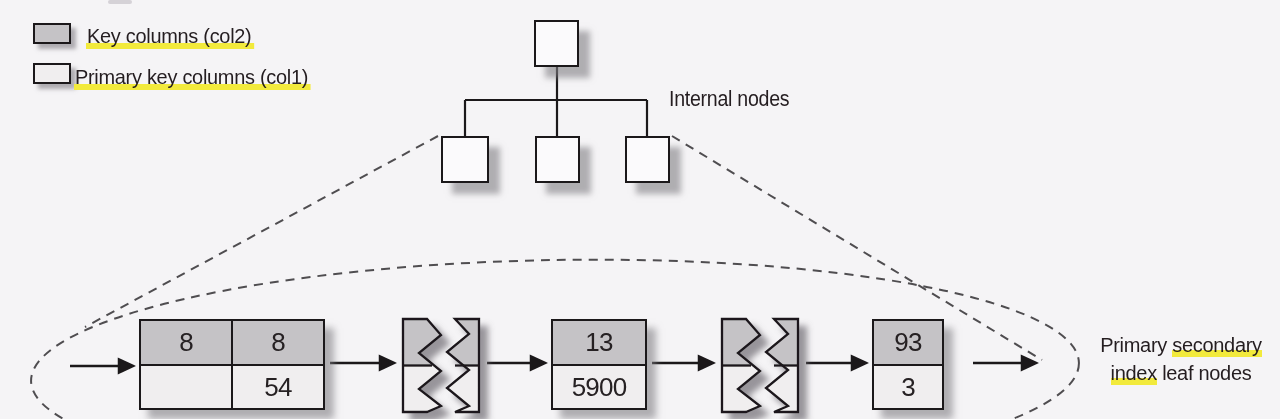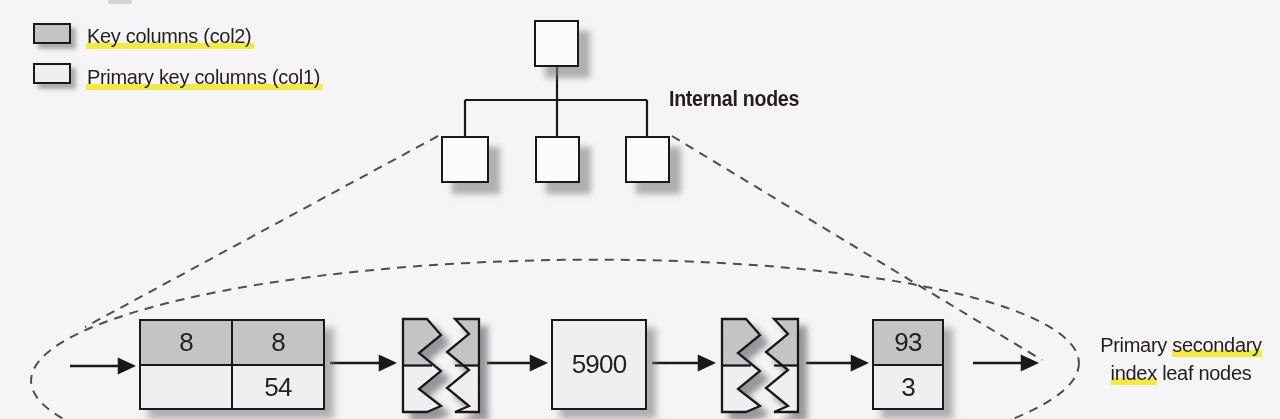--- a/index.html
+++ b/index.html
@@ -135,45 +135,46 @@
       <line x1="55" y1="47.5" x2="79" y2="47.5" stroke="#1b181a" stroke-width="2.3"></line>
     </g>
   </svg>
 
   <div>
     <div class="swatch key abs" style="left:33px;top:23px;"></div>
     <div class="legend-label" style="left:86px;top:24px;">
       <span class="condense"><span class="hl-under">Key columns (col2)</span></span>
     </div>
     <div class="swatch pk abs" style="left:33px;top:63px;"></div>
-    <div class="legend-label" style="left:86px;top:65px;">
+    <div class="legend-label" style="left:74px;top:65px;">
       <span class="condense"><span class="hl-under">Primary key columns (col1)</span></span>
     </div>
   </div>
 
   <div class="tnode" style="left:534px;top:20px;width:45px;height:47px;"></div>
   <div class="tnode" style="left:441px;top:136px;width:48px;height:47px;"></div>
   <div class="tnode" style="left:535px;top:136px;width:45px;height:47px;"></div>
   <div class="tnode" style="left:625px;top:136px;width:45px;height:47px;"></div>
-  <div class="tree-label" style="left:669px;top:86px;font-weight:bold;">
+  <div class="tree-label" style="left:669px;top:86px;">
     <span class="condense" style="transform:scaleX(.89);">Internal nodes</span>
   </div>
 
   <div class="page-box" style="left:139px;top:319px;width:186px;height:91px;">
     <div class="page-col">
       <div class="cell key">8</div>
     </div>
     <div class="page-col">
       <div class="cell key">8</div>
       <div class="cell pk">54</div>
     </div>
   </div>
 
   <div class="page-box" style="left:551px;top:319px;width:96px;height:91px;">
     <div class="page-col">
+      <div class="cell key">13</div>
       <div class="cell pk">5900</div>
     </div>
   </div>
 
   <div class="page-box" style="left:872px;top:319px;width:72px;height:91px;">
     <div class="page-col">
       <div class="cell key">93</div>
       <div class="cell pk">3</div>
     </div>
   </div>

